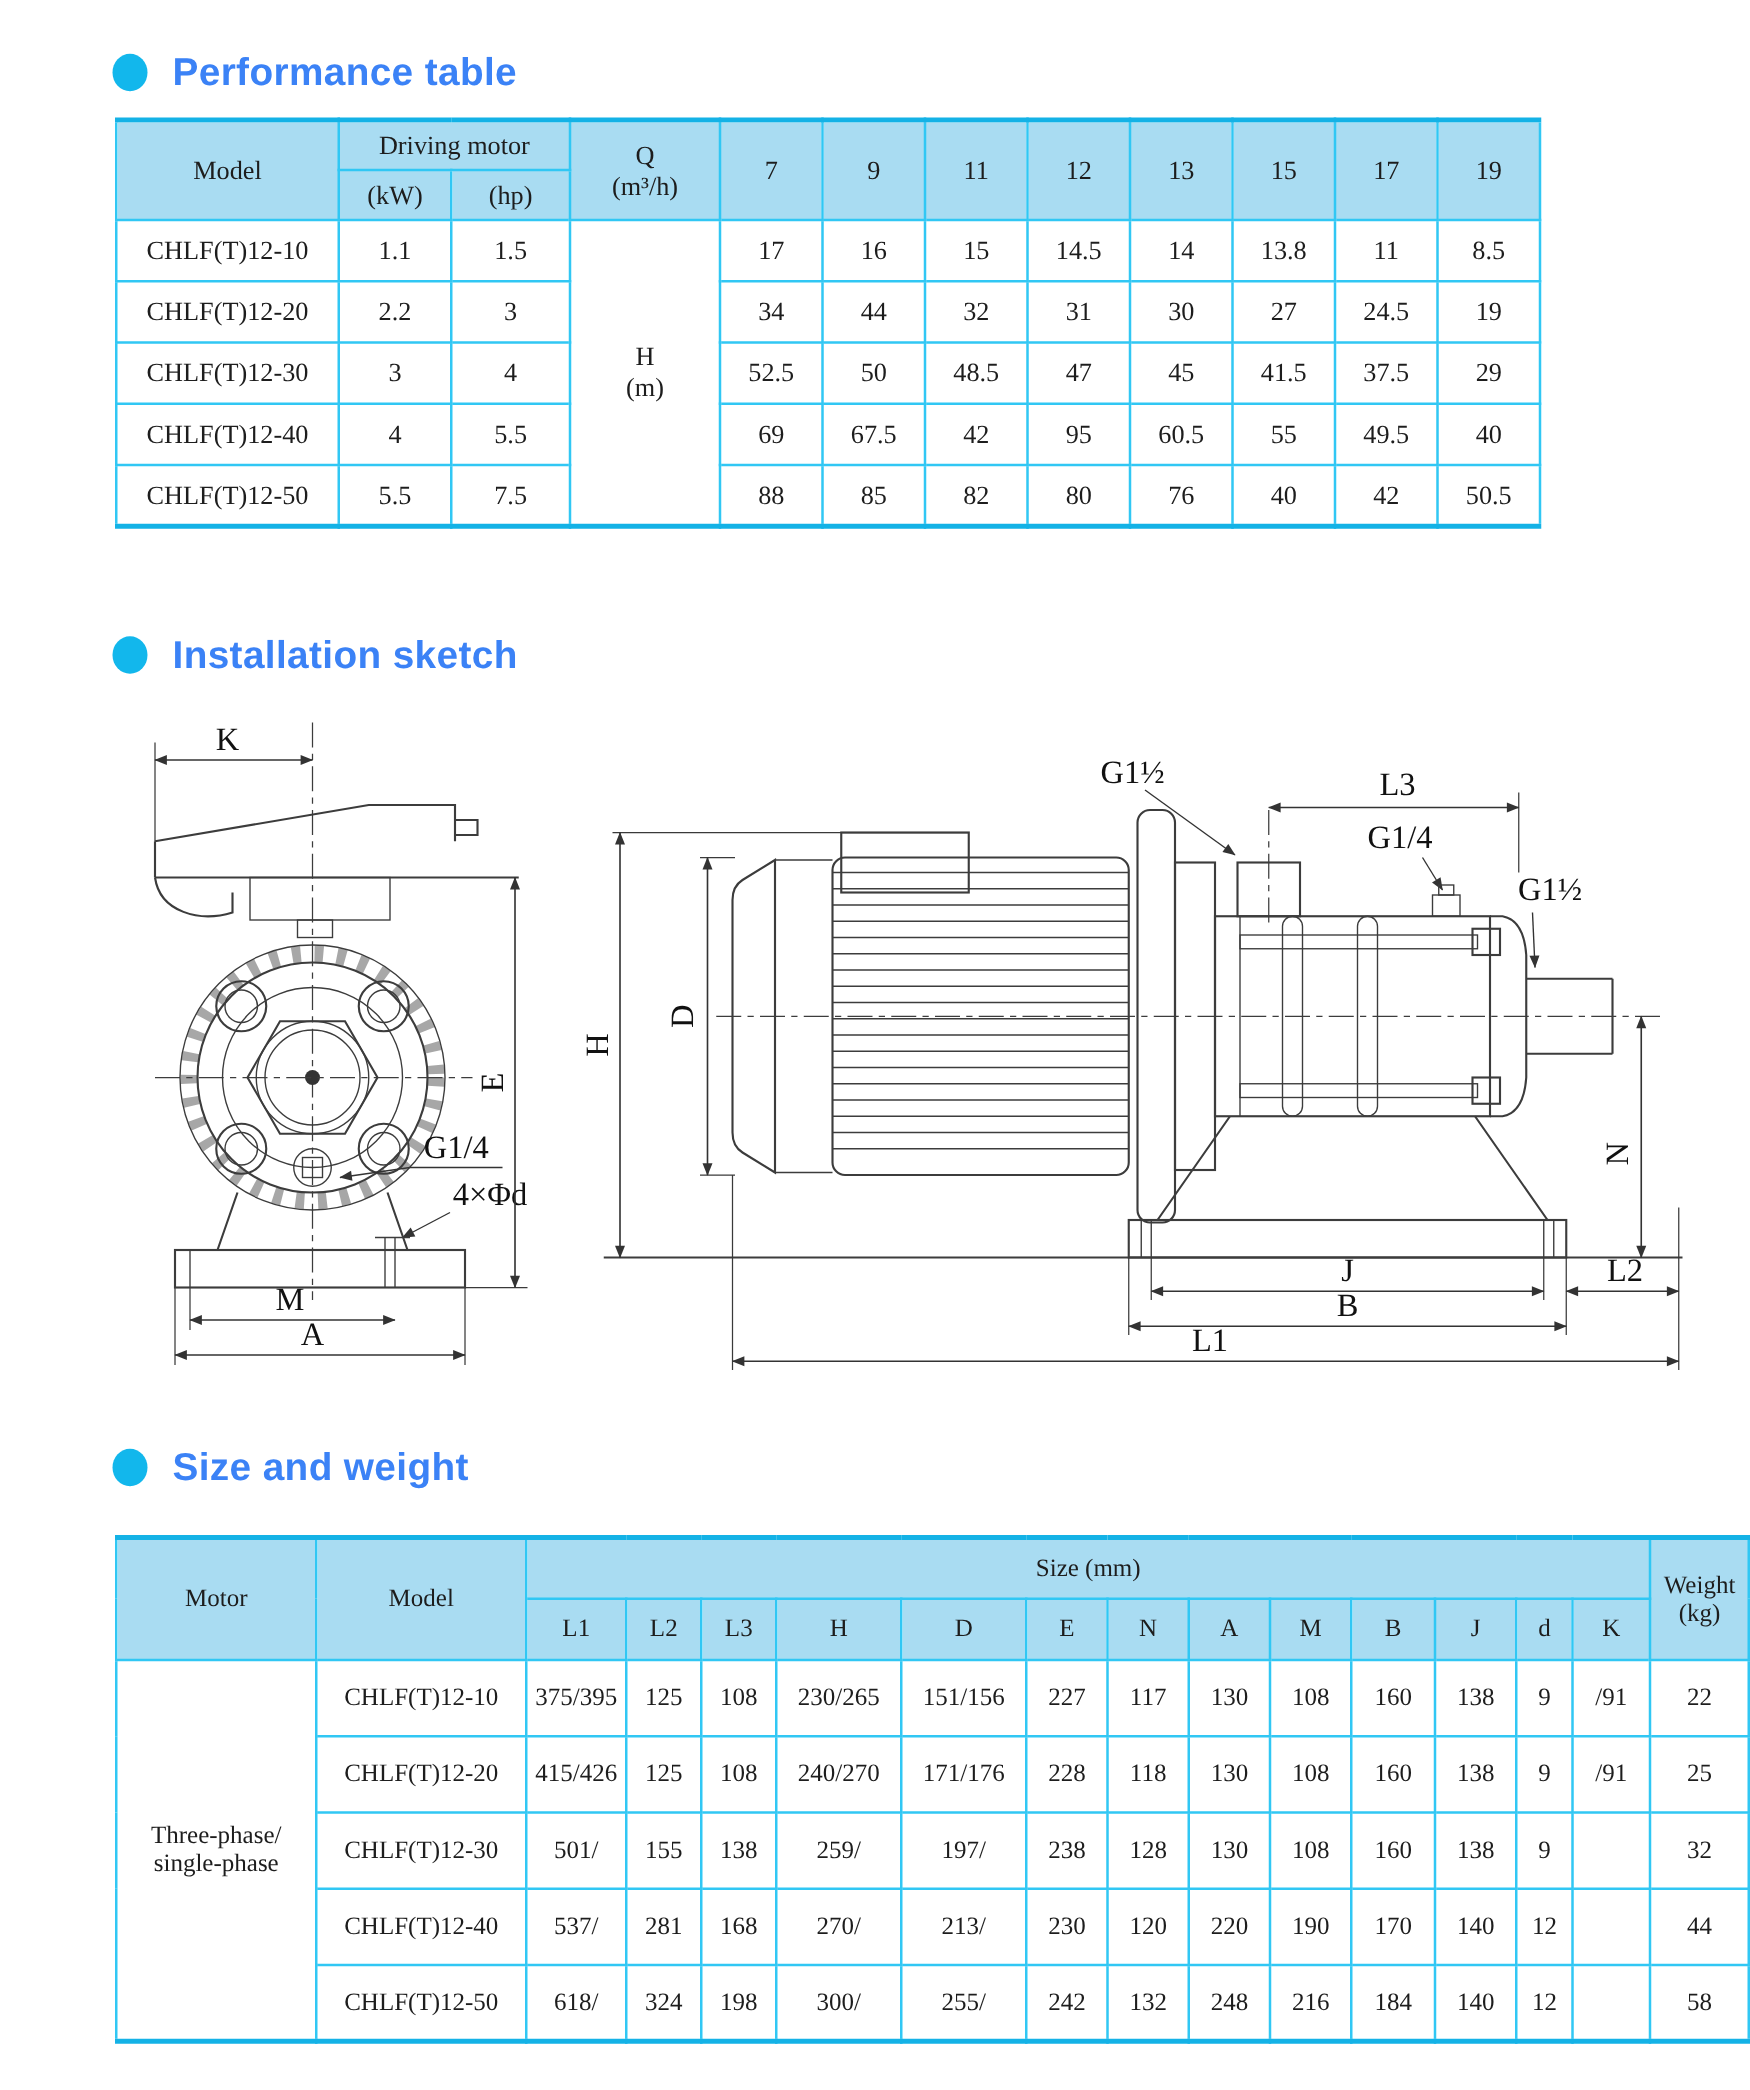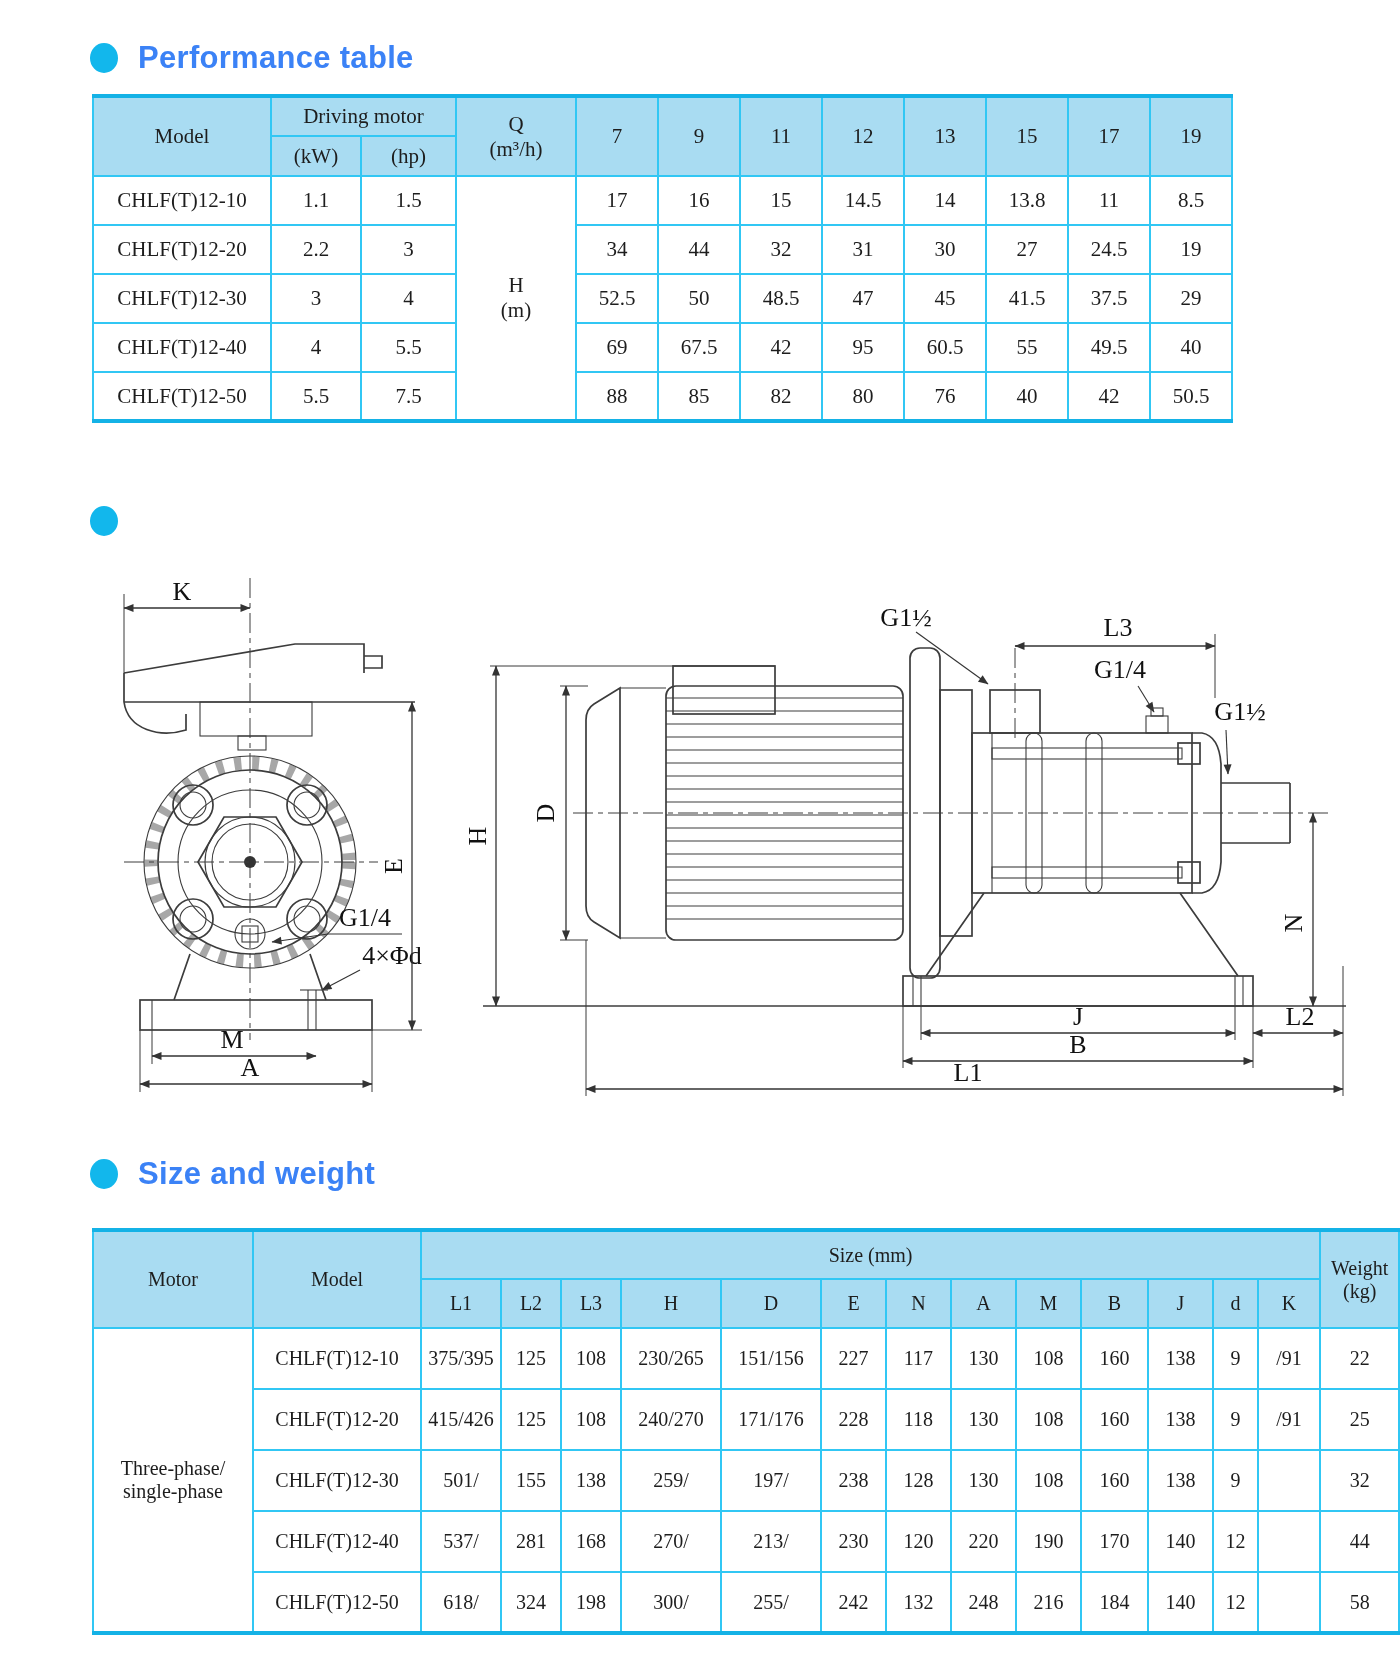--- a/index.html
+++ b/index.html
@@ -151,20 +151,21 @@
         <td>76</td>
         <td>40</td>
         <td>42</td>
         <td>50.5</td>
       </tr>
     </tbody>
 </table>
 
 <div class="sec-head" style="top:506px">
   <span class="bullet"></span>
+  <span class="sec-title">Installation sketch</span>
 </div>
 
 <svg class="sketch" width="1300" height="545" viewBox="0 0 1300 545">
   <defs>
     <marker id="arr" viewBox="0 0 10 10" refX="9.5" refY="5" markerWidth="14" markerHeight="10" markerUnits="userSpaceOnUse" orient="auto-start-reverse">
       <path d="M0,1 L10,5 L0,9 Z" fill="#333"></path>
     </marker>
   </defs>
 
   <g transform="translate(12,20)">

